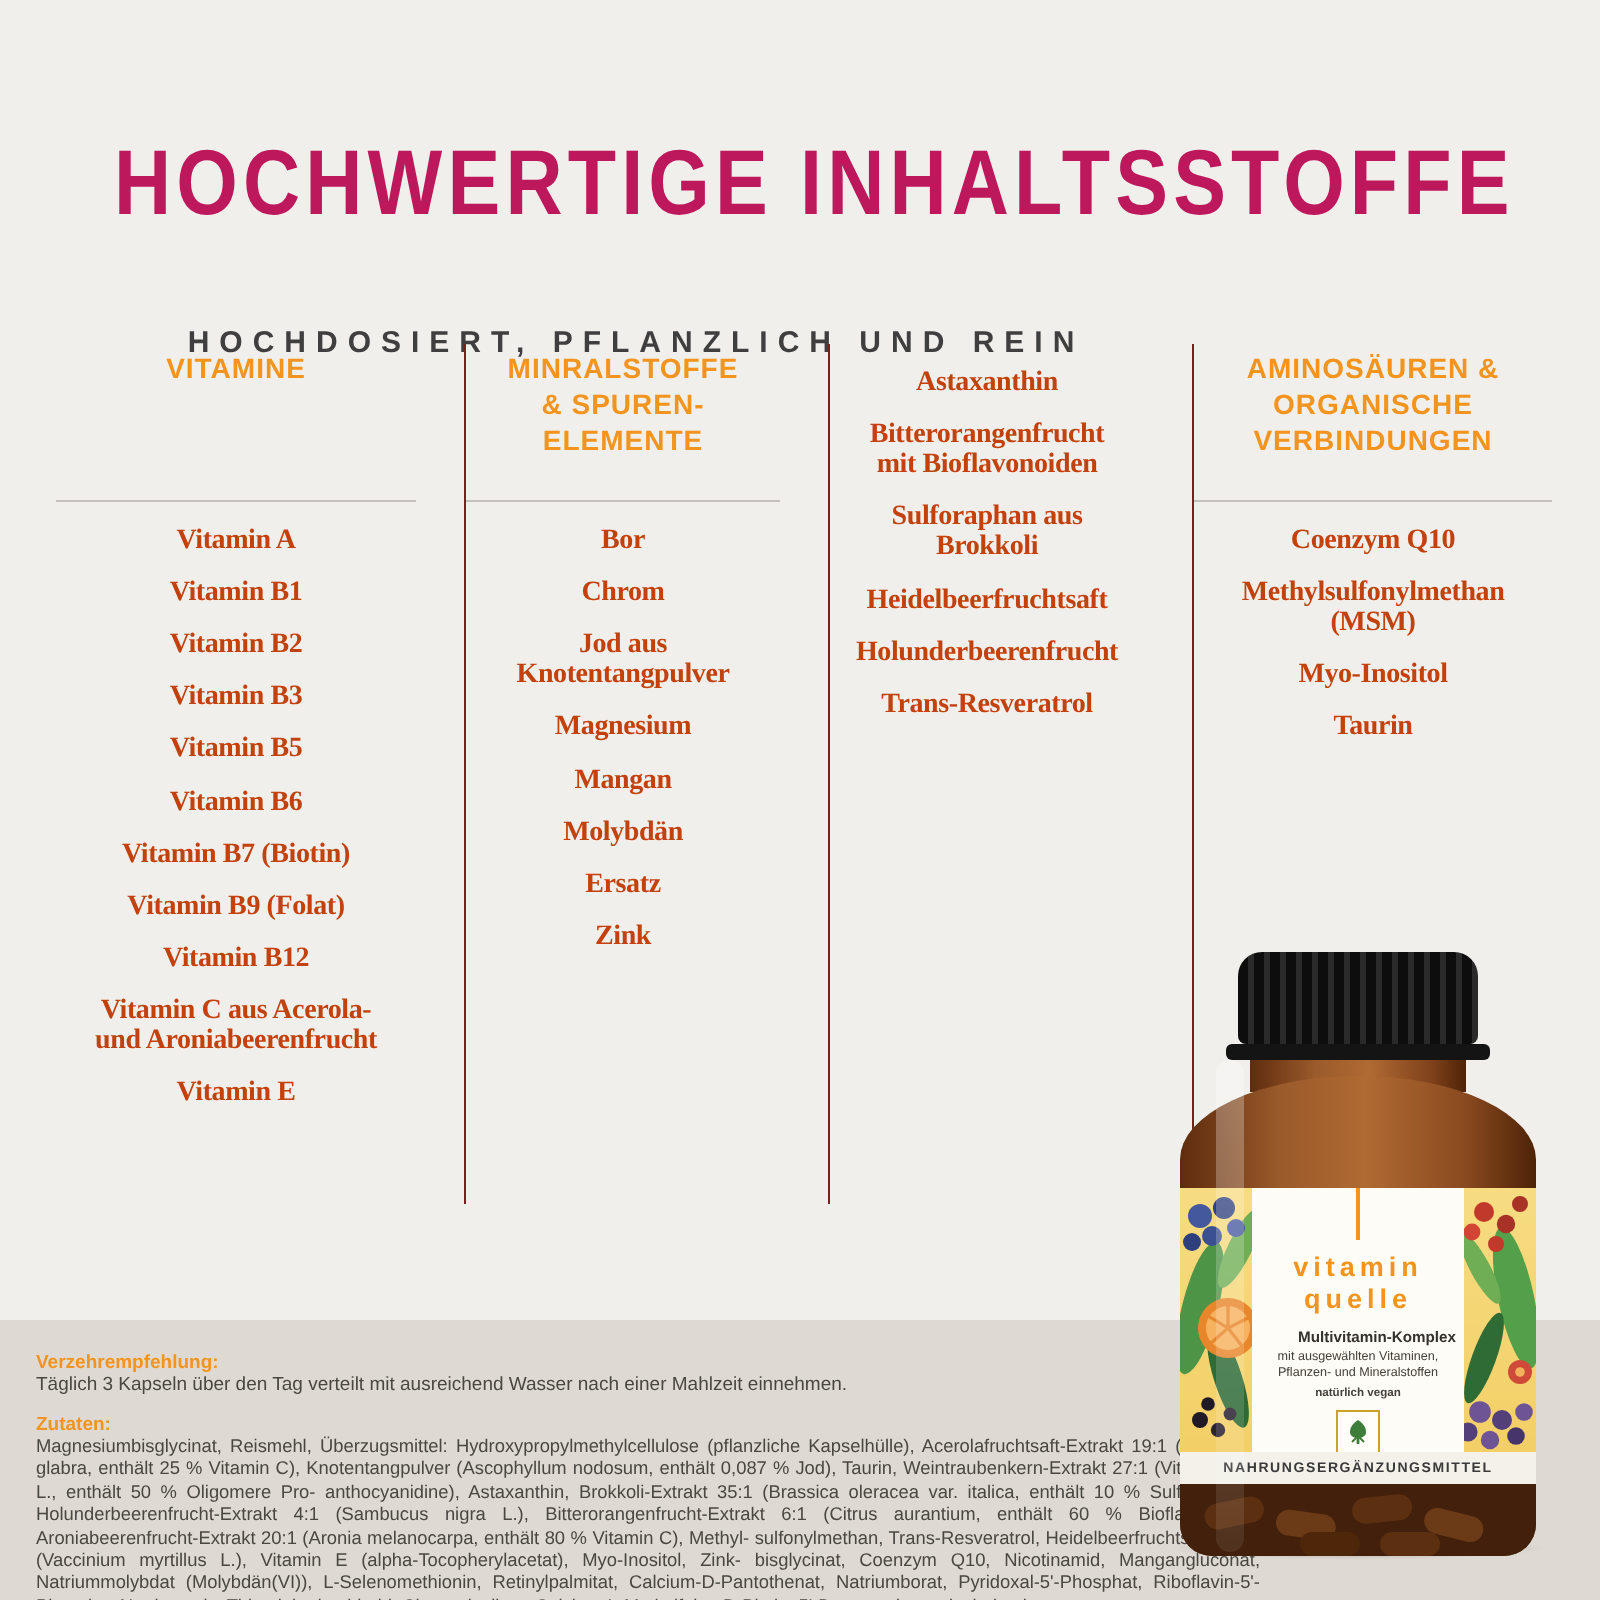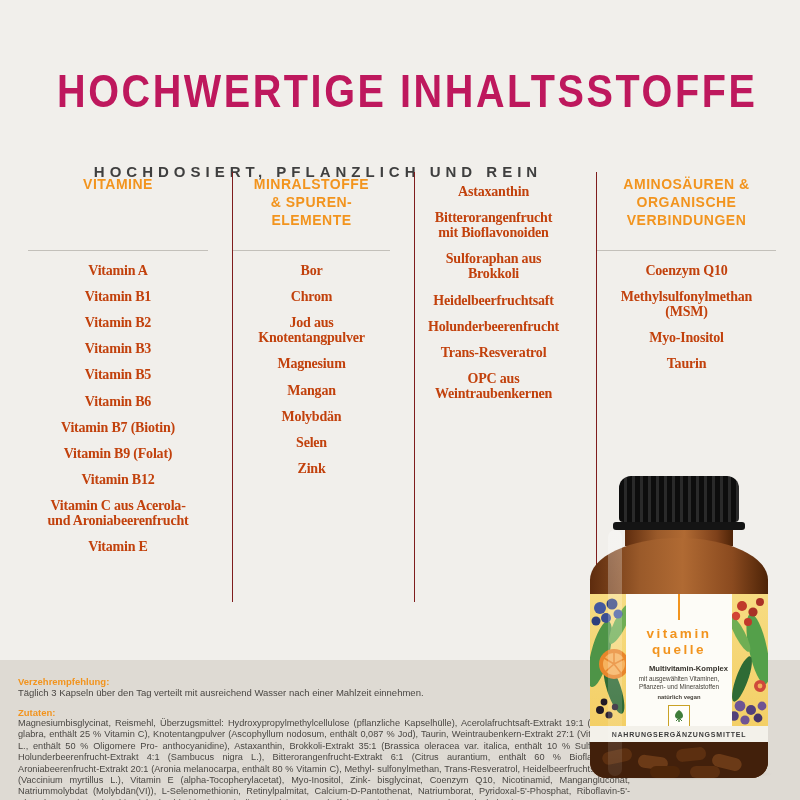--- a/index.html
+++ b/index.html
@@ -176,36 +176,34 @@
 &amp; SPUREN-
 ELEMENTE</div>
     <div class="col-items">
         <div class="item">Bor</div>
         <div class="item">Chrom</div>
         <div class="item">Jod aus
 Knotentangpulver</div>
         <div class="item">Magnesium</div>
         <div class="item">Mangan</div>
         <div class="item">Molybdän</div>
-        <div class="item">Selen</div>
+        <div class="item">Ersatz</div>
         <div class="item">Zink</div>
       </div>
   </div>
   <div class="col">
     <div class="col-items">
         <div class="item">Astaxanthin</div>
         <div class="item">Bitterorangenfrucht
 mit Bioflavonoiden</div>
         <div class="item">Sulforaphan aus
 Brokkoli</div>
         <div class="item">Heidelbeerfruchtsaft</div>
         <div class="item">Holunderbeerenfrucht</div>
         <div class="item">Trans-Resveratrol</div>
-        <div class="item">OPC aus
-Weintraubenkernen</div>
       </div>
   </div>
   <div class="col">
     <div class="col-header">AMINOSÄUREN &amp;
 ORGANISCHE
 VERBINDUNGEN</div>
     <div class="col-items">
         <div class="item">Coenzym Q10</div>
         <div class="item">Methylsulfonylmethan
 (MSM)</div>

